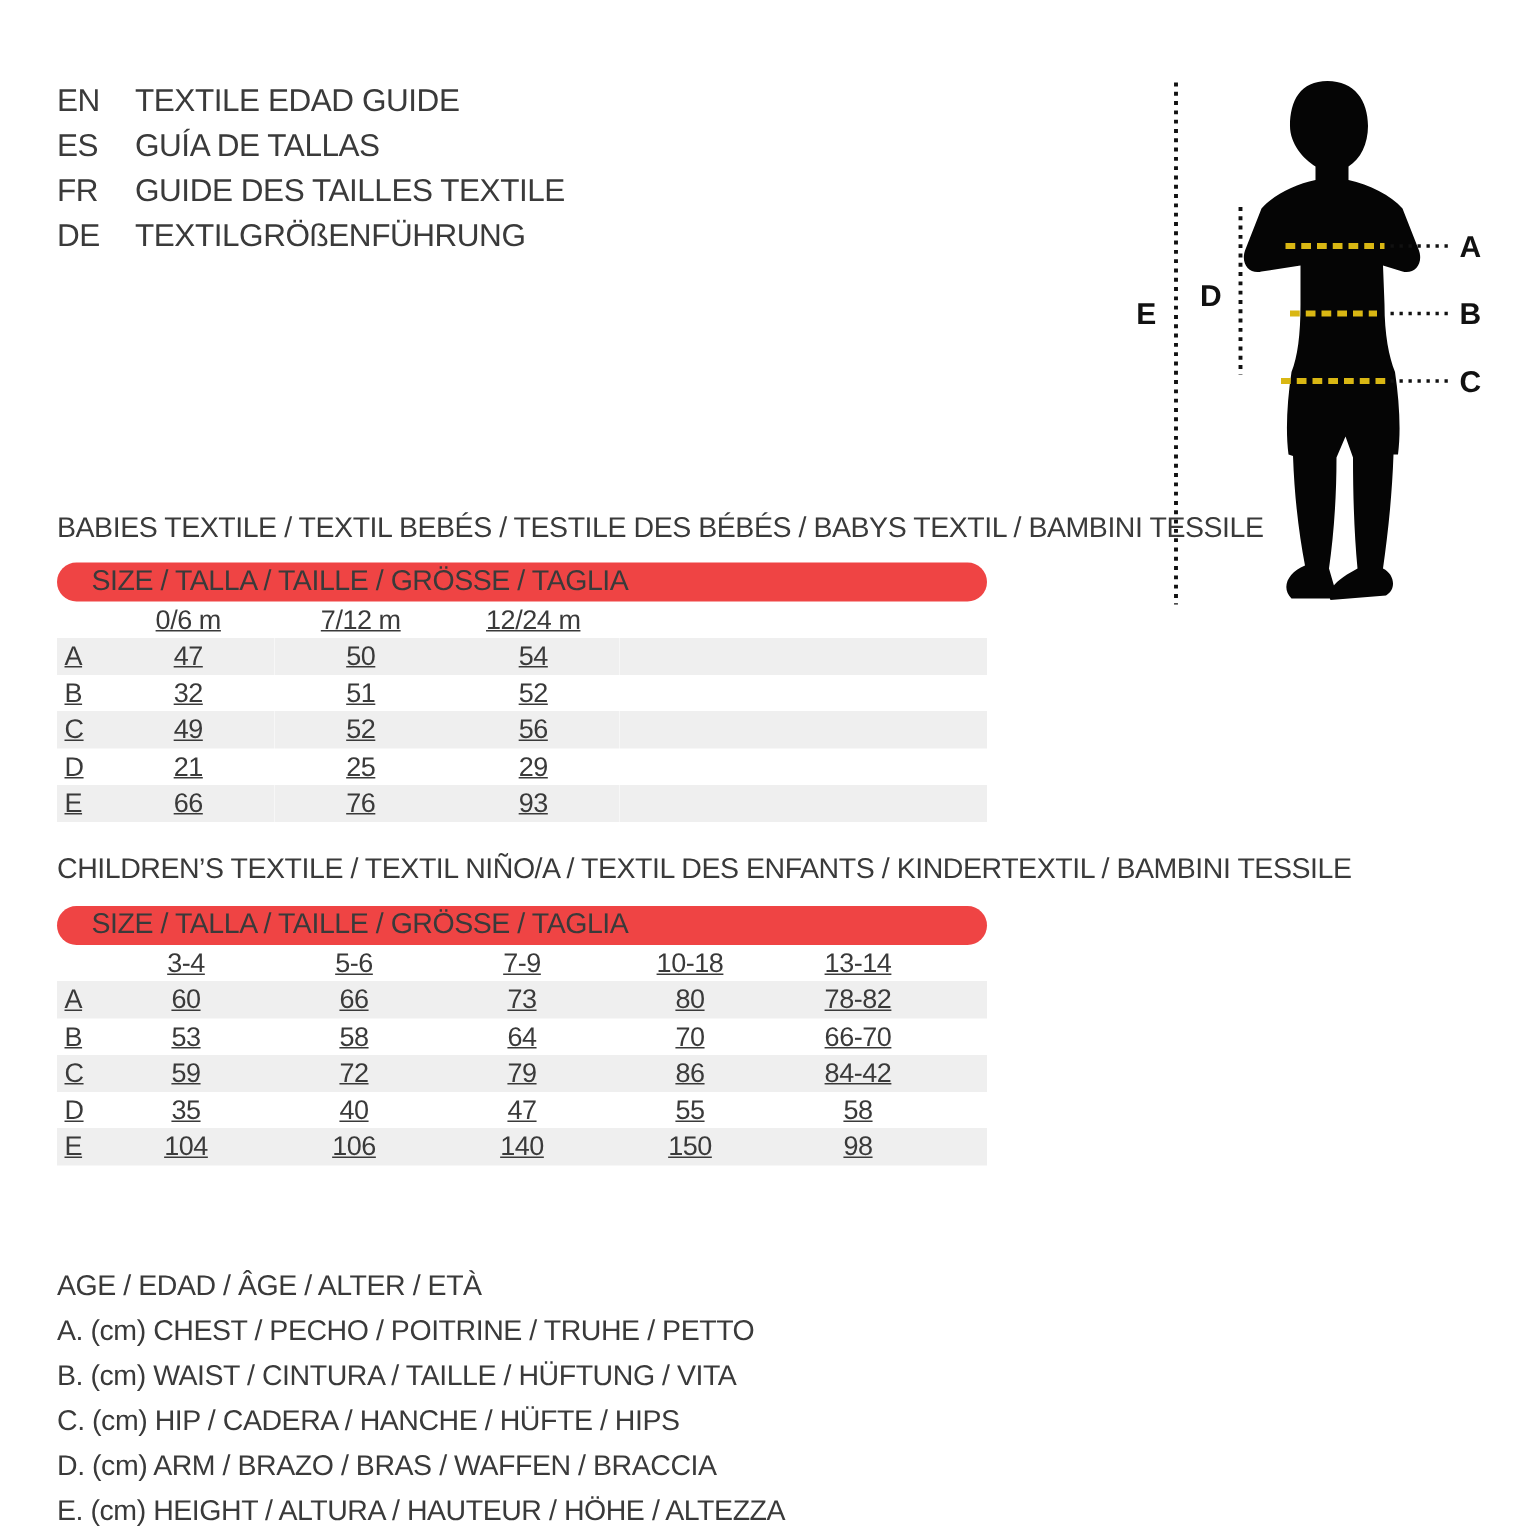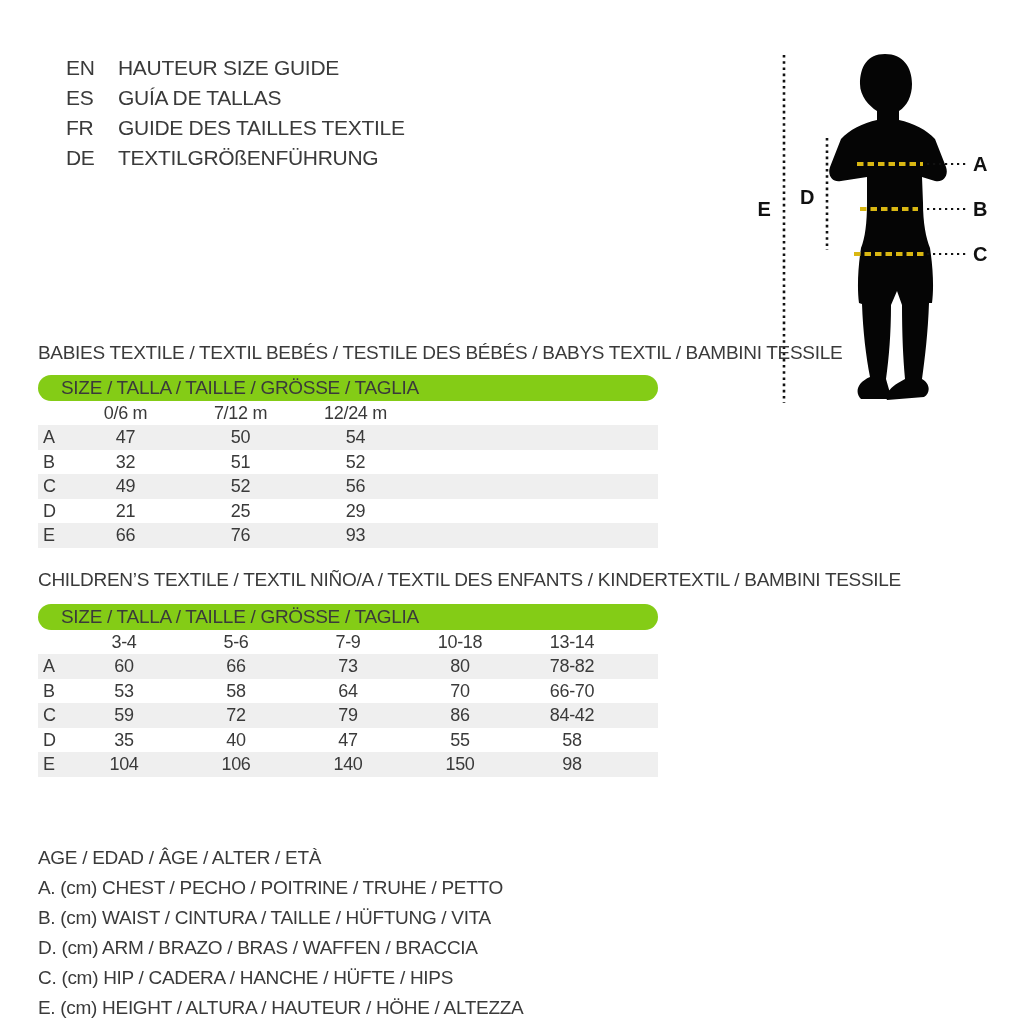--- a/index.html
+++ b/index.html
@@ -2,50 +2,50 @@
 <html><head>
 <meta charset="utf-8">
 <title>Textile Size Guide</title>
 <style>
   html,body{margin:0;padding:0;background:#ffffff;}
   .canvas{
     position:relative;width:1024px;height:1024px;background:#ffffff;overflow:hidden;
     font-family:"Liberation Sans", sans-serif;color:#3a3a3a;letter-spacing:-0.3px;
   }
   
-  .lang-block{position:absolute;left:38px;top:53px;margin-left:28px;}
+  .lang-block{position:absolute;left:38px;top:53px;}
   .lang-row{display:flex;line-height:30px;font-size:21px;}
   .lang-code{width:52px;flex:0 0 52px;}
   .lang-title{white-space:nowrap;}
   
   .section-title{position:absolute;left:38px;font-size:19px;white-space:nowrap;}
   
   .size-table-wrap{position:absolute;left:38px;width:620px;}
-  .size-bar{height:26px;line-height:26px;background:#84cc16;padding-left:23px;font-size:19px;border-radius:13px;}
-  table.sizes{border-collapse:collapse;width:620px;table-layout:fixed;font-size:18px;}
+  .size-bar{height:26px;line-height:26px;background:#ef4444;padding-left:23px;font-size:19px;border-radius:13px;}
+  table.sizes{border-collapse:collapse;width:620px;table-layout:fixed;font-size:18px;text-decoration:underline;}
   table.sizes td,table.sizes th{padding:0;font-weight:normal;text-align:center;height:24.5px;line-height:24.5px;overflow:hidden;}
   table.sizes thead th{height:24px;line-height:24px;}
   table.sizes .rowlab{text-align:left;padding-left:5px;}
   table.sizes tbody tr:nth-child(odd){background:#efefef;}
   
   .legend{position:absolute;left:38px;top:843px;font-size:19px;line-height:30px;}
   .legend div{white-space:nowrap;}
   
   .figure{position:absolute;left:740px;top:40px;width:260px;height:370px;}
   .fig-label{font-size:20px;font-weight:bold;fill:#111111;letter-spacing:-0.5px;}
 </style>
 </head>
 <body>
 
 <div class="canvas">
 
   <div class="lang-block">
     <div class="lang-row">
       <span class="lang-code">EN</span>
-      <span class="lang-title">HAUTEUR SIZE GUIDE</span>
+      <span class="lang-title">TEXTILE EDAD GUIDE</span>
     </div>
     <div class="lang-row">
       <span class="lang-code">ES</span>
       <span class="lang-title">GUÍA DE TALLAS</span>
     </div>
     <div class="lang-row">
       <span class="lang-code">FR</span>
       <span class="lang-title">GUIDE DES TAILLES TEXTILE</span>
     </div>
     <div class="lang-row">
@@ -222,18 +222,18 @@
           <td></td>
         </tr>
       </tbody>
     </table>
   </div>
 
   <div class="legend">
     <div>AGE / EDAD / ÂGE / ALTER / ETÀ</div>
     <div>A. (cm) CHEST / PECHO / POITRINE / TRUHE / PETTO</div>
     <div>B. (cm) WAIST / CINTURA / TAILLE / HÜFTUNG / VITA</div>
+    <div>C. (cm) HIP / CADERA / HANCHE / HÜFTE / HIPS</div>
     <div>D. (cm) ARM / BRAZO / BRAS / WAFFEN / BRACCIA</div>
-    <div>C. (cm) HIP / CADERA / HANCHE / HÜFTE / HIPS</div>
     <div>E. (cm) HEIGHT / ALTURA / HAUTEUR / HÖHE / ALTEZZA</div>
   </div>
 
 </div>
 
 </body></html>

